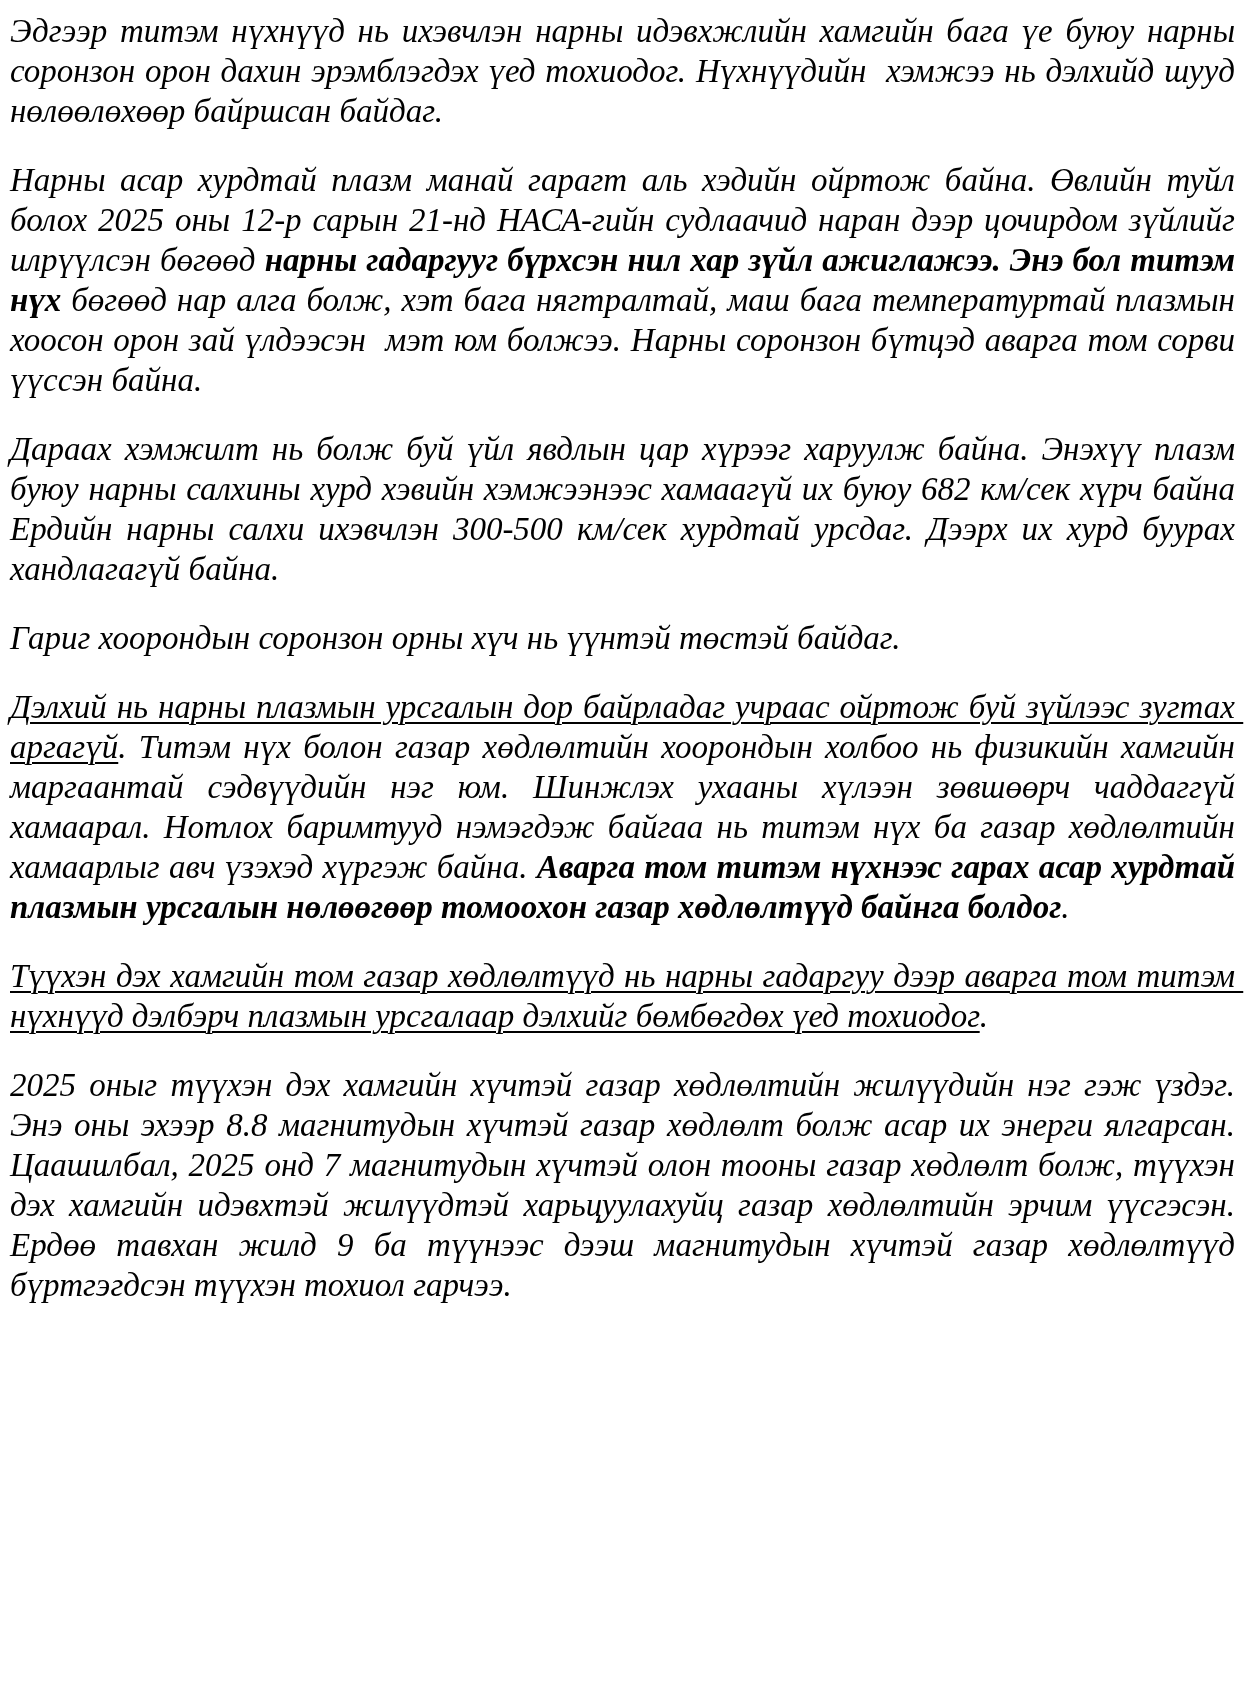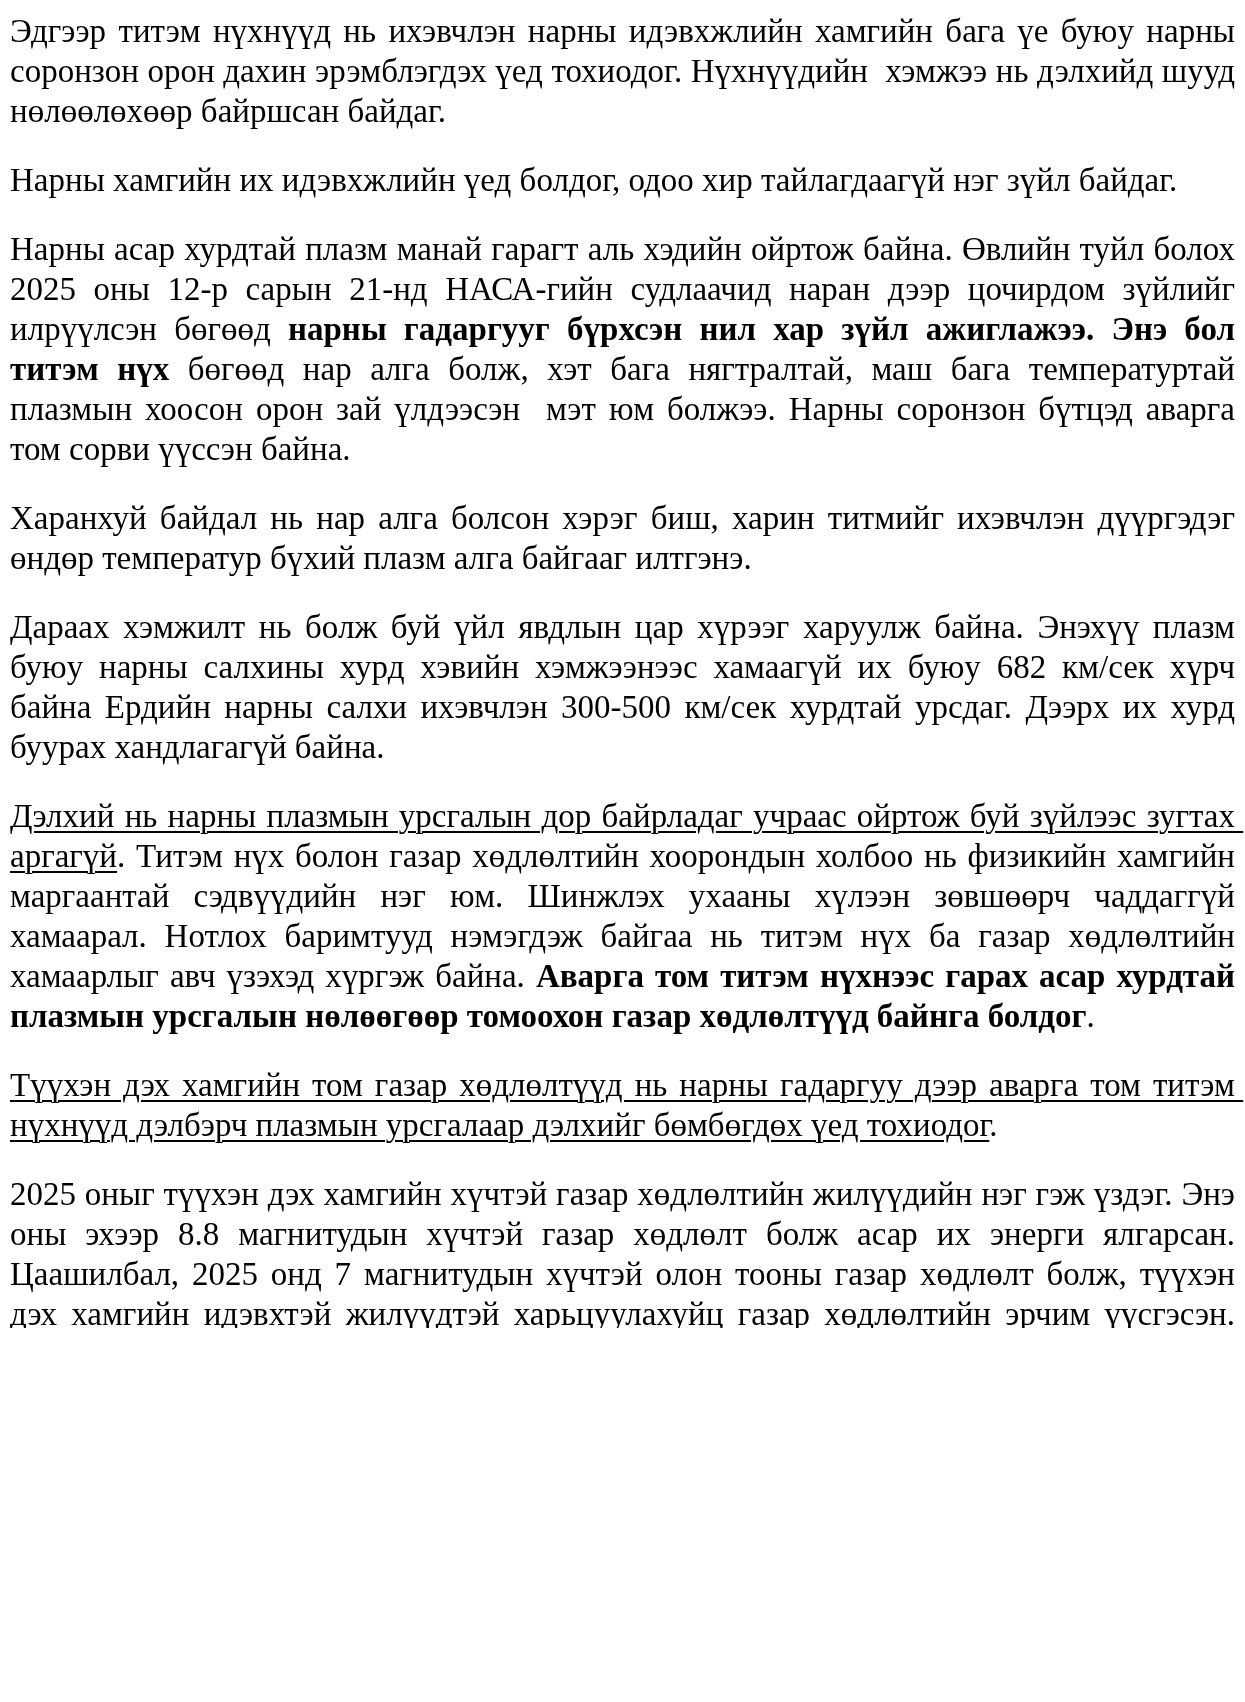--- a/index.html
+++ b/index.html
@@ -17,37 +17,37 @@
     box-sizing: border-box;
     width: 1245px;
     height: 1328px;
     overflow: hidden;
     padding: 11px 10px 0 10px;
     font-family: "Liberation Serif", "DejaVu Serif", serif;
     font-size: 33px;
     line-height: 40px;
     color: #000000;
     text-align: justify;
+    font-style: italic;
   }
   .article p {
     margin: 0 0 29px 0;
     padding: 0;
   }
   .article p:last-child {
     margin-bottom: 8px;
   }
   .run { white-space: pre-wrap; }
   .bold { font-weight: bold; }
   .underline { text-decoration: underline; text-decoration-thickness: 2px; text-underline-offset: 4px; }
 </style>
 </head>
 <body>
 
 <article class="article" style="background: rgb(255, 255, 255); color: rgb(0, 0, 0);">
     <p><span class="run">Эдгээр титэм нүхнүүд нь ихэвчлэн нарны идэвхжлийн хамгийн бага үе буюу нарны соронзон орон дахин эрэмблэгдэх үед тохиодог. Нүхнүүдийн  хэмжээ нь дэлхийд шууд нөлөөлөхөөр байршсан байдаг.</span></p>
-    <p><span class="run">Нарны хамгийн их идэвхжлийн үед болдог, одоо хир тайлагдаагүй нэг зүйл байдаг.</span></p>
     <p><span class="run">Нарны асар хурдтай плазм манай гарагт аль хэдийн ойртож байна. Өвлийн туйл болох 2025 оны 12-р сарын 21-нд НАСА-гийн судлаачид наран дээр цочирдом зүйлийг илрүүлсэн бөгөөд </span><span class="run bold">нарны гадаргууг бүрхсэн нил хар зүйл ажиглажээ. Энэ бол титэм нүх</span><span class="run"> бөгөөд нар алга болж, хэт бага нягтралтай, маш бага температуртай плазмын хоосон орон зай үлдээсэн  мэт юм болжээ. Нарны соронзон бүтцэд аварга том сорви үүссэн байна.</span></p>
-    <p><span class="run">Харанхуй байдал нь нар алга болсон хэрэг биш, харин титмийг ихэвчлэн дүүргэдэг өндөр температур бүхий плазм алга байгааг илтгэнэ.</span></p>
     <p><span class="run">Дараах хэмжилт нь болж буй үйл явдлын цар хүрээг харуулж байна. Энэхүү плазм буюу нарны салхины хурд хэвийн хэмжээнээс хамаагүй их буюу 682 км/сек хүрч байна Ердийн нарны салхи ихэвчлэн 300-500 км/сек хурдтай урсдаг. Дээрх их хурд буурах хандлагагүй байна.</span></p>
+    <p><span class="run">Гариг хоорондын соронзон орны хүч нь үүнтэй төстэй байдаг.</span></p>
     <p><span class="run underline">Дэлхий нь нарны плазмын урсгалын дор байрладаг учраас ойртож буй зүйлээс зугтах аргагүй</span><span class="run">. Титэм нүх болон газар хөдлөлтийн хоорондын холбоо нь физикийн хамгийн маргаантай сэдвүүдийн нэг юм. Шинжлэх ухааны хүлээн зөвшөөрч чаддаггүй хамаарал. Нотлох баримтууд нэмэгдэж байгаа нь титэм нүх ба газар хөдлөлтийн хамаарлыг авч үзэхэд хүргэж байна. </span><span class="run bold">Аварга том титэм нүхнээс гарах асар хурдтай плазмын урсгалын нөлөөгөөр томоохон газар хөдлөлтүүд байнга болдог</span><span class="run">.</span></p>
     <p><span class="run underline">Түүхэн дэх хамгийн том газар хөдлөлтүүд нь нарны гадаргуу дээр аварга том титэм нүхнүүд дэлбэрч плазмын урсгалаар дэлхийг бөмбөгдөх үед тохиодог</span><span class="run">.</span></p>
     <p><span class="run">2025 оныг түүхэн дэх хамгийн хүчтэй газар хөдлөлтийн жилүүдийн нэг гэж үздэг. Энэ оны эхээр 8.8 магнитудын хүчтэй газар хөдлөлт болж асар их энерги ялгарсан. Цаашилбал, 2025 онд 7 магнитудын хүчтэй олон тооны газар хөдлөлт болж, түүхэн дэх хамгийн идэвхтэй жилүүдтэй харьцуулахуйц газар хөдлөлтийн эрчим үүсгэсэн. Ердөө тавхан жилд 9 ба түүнээс дээш магнитудын хүчтэй газар хөдлөлтүүд бүртгэгдсэн түүхэн тохиол гарчээ.</span></p>
   </article>
 
 </body></html>

